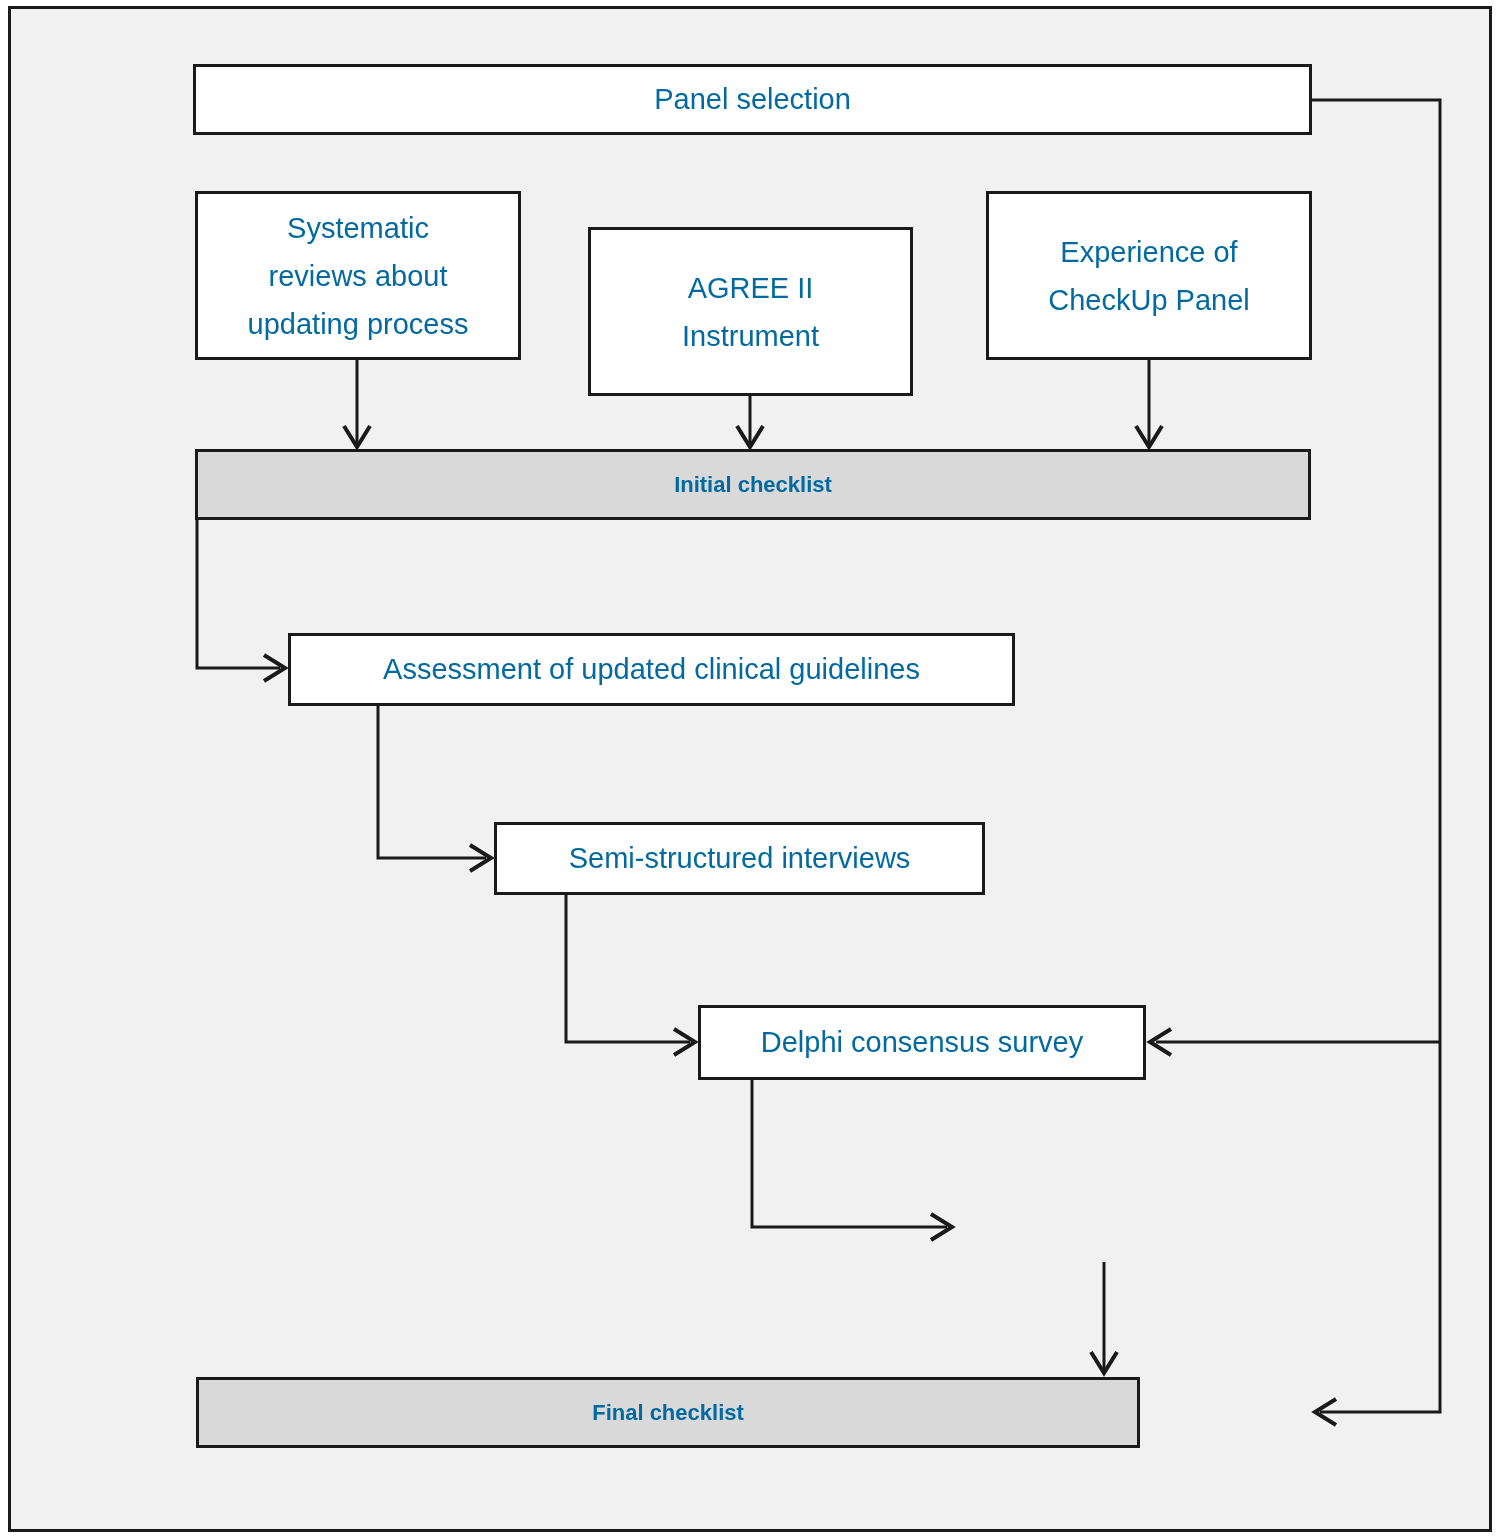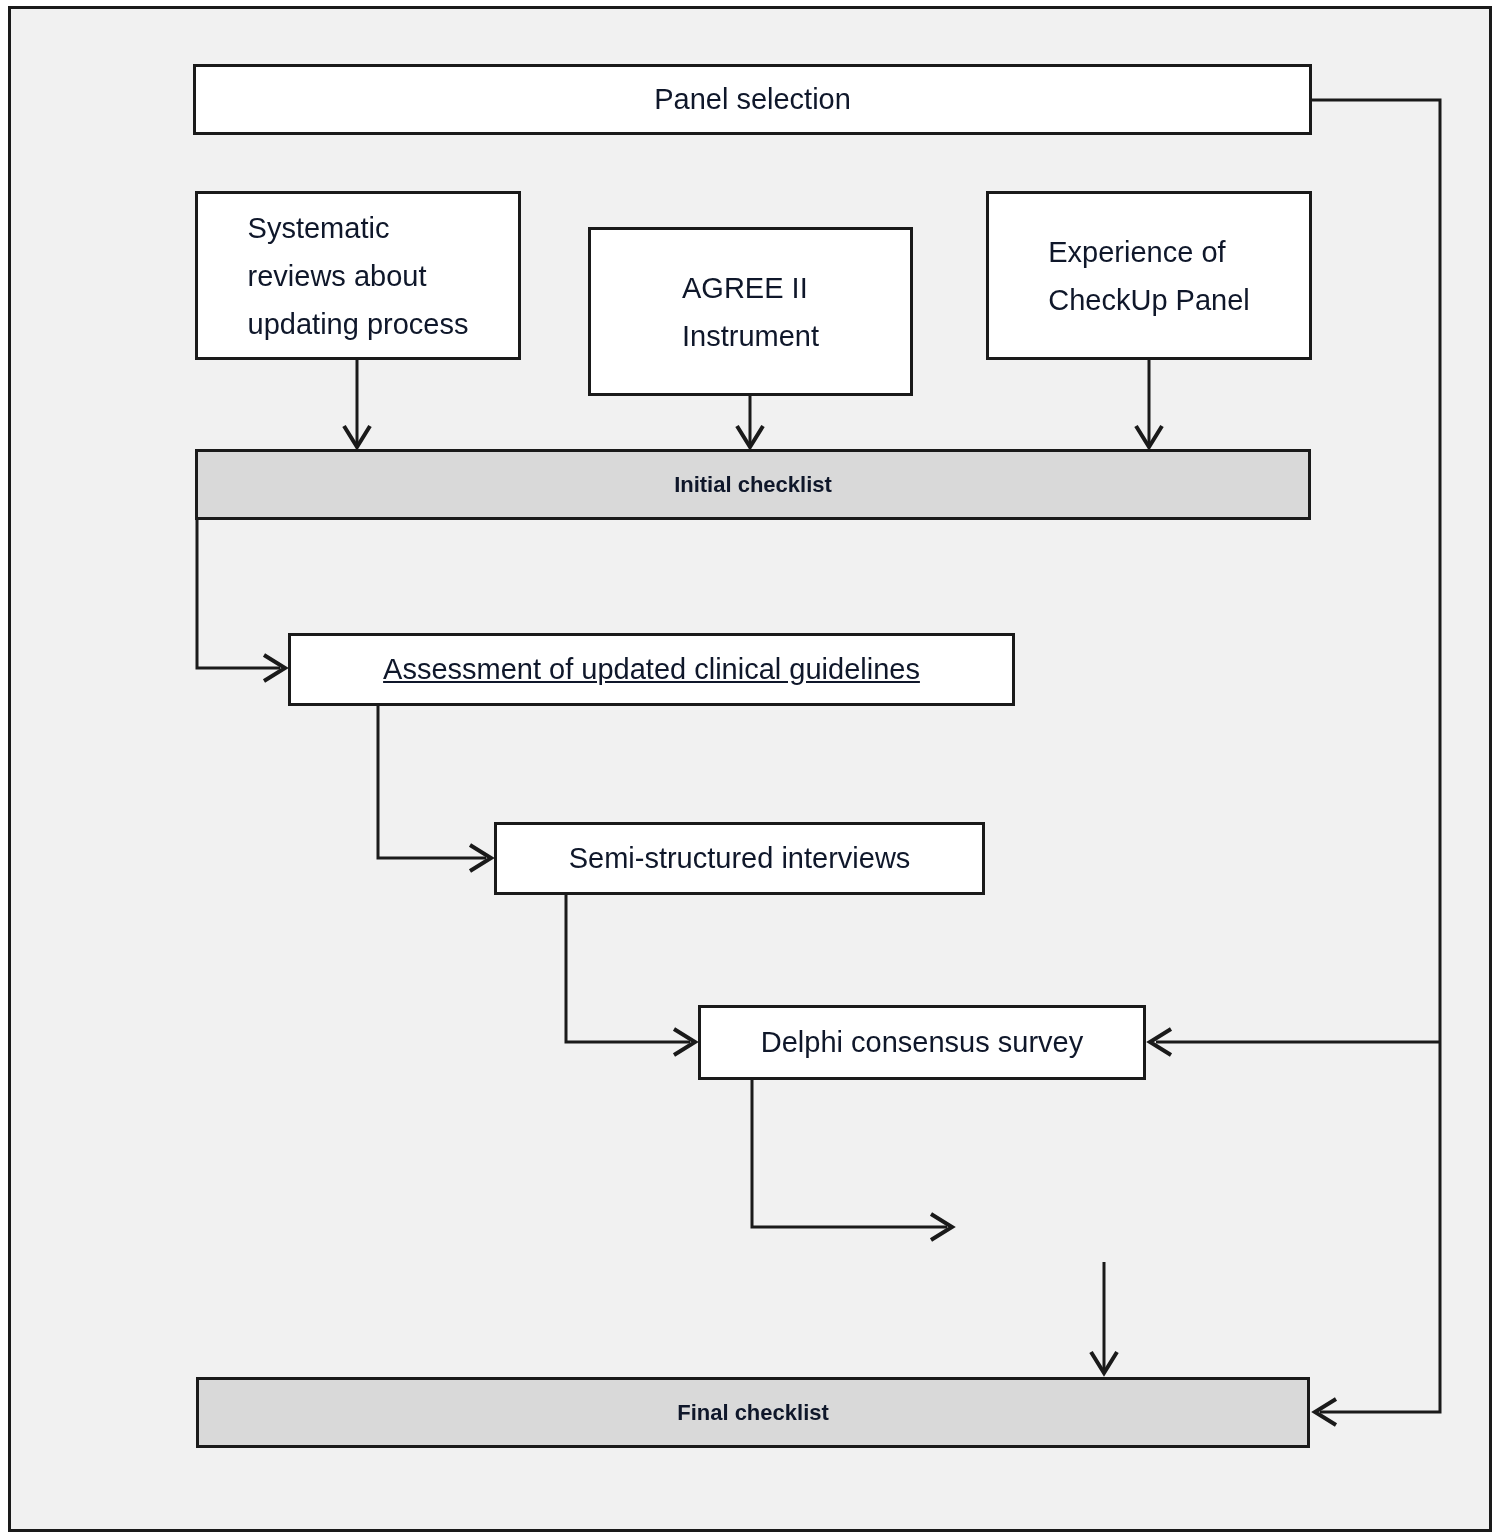--- a/index.html
+++ b/index.html
@@ -40,45 +40,45 @@
   svg.connectors path.line { stroke-width: 3; }
   svg.connectors path.head { stroke-width: 4; }
   .node {
     position: absolute;
     box-sizing: border-box;
     background: #ffffff;
     border: 3px solid #1a1a1a;
     display: flex;
     align-items: center;
     justify-content: center;
-    text-align: left;
+    text-align: center;
     font-size: 29px;
-    color: #0f172a;
+    color: #0369a1;
     z-index: 2;
   }
   .node.multiline {
     white-space: pre-line;
     line-height: 48px;
   }
   .node.bar {
     background: #d9d9d9;
     font-weight: 700;
     font-size: 22px;
   }
   
   .n-panel      { left: 193px;  top: 64px;   width: 1119px; height: 71px;  }
   .n-sys        { left: 195px;  top: 191px;  width: 326px;  height: 169px; }
   .n-agree      { left: 588px;  top: 191px;  width: 325px;  height: 169px; margin-top: 36px; }
   .n-exp        { left: 986px;  top: 191px;  width: 326px;  height: 169px; }
   .n-initial    { left: 195px;  top: 449px;  width: 1116px; height: 71px;  }
-  .n-assess     { left: 288px;  top: 633px;  width: 727px;  height: 73px; text-decoration: underline;  }
+  .n-assess     { left: 288px;  top: 633px;  width: 727px;  height: 73px;  }
   .n-semi       { left: 494px;  top: 822px;  width: 491px;  height: 73px;  }
   .n-delphi     { left: 698px;  top: 1005px; width: 448px;  height: 75px;  }
   .n-external   { left: 955px;  top: 1190px; width: 298px;  height: 73px;  }
-  .n-final      { left: 196px;  top: 1377px; width: 1114px; height: 71px;  }
+  .n-final      { left: 196px;  top: 1377px; width: 944px; height: 71px;  }
 </style>
 </head>
 <body>
 
 <div class="canvas">
   <div class="frame"></div>
 
   <svg class="connectors" viewBox="0 0 1500 1539" xmlns="http://www.w3.org/2000/svg">
 
     <path class="line" d="M357 360 L357 444"></path>

